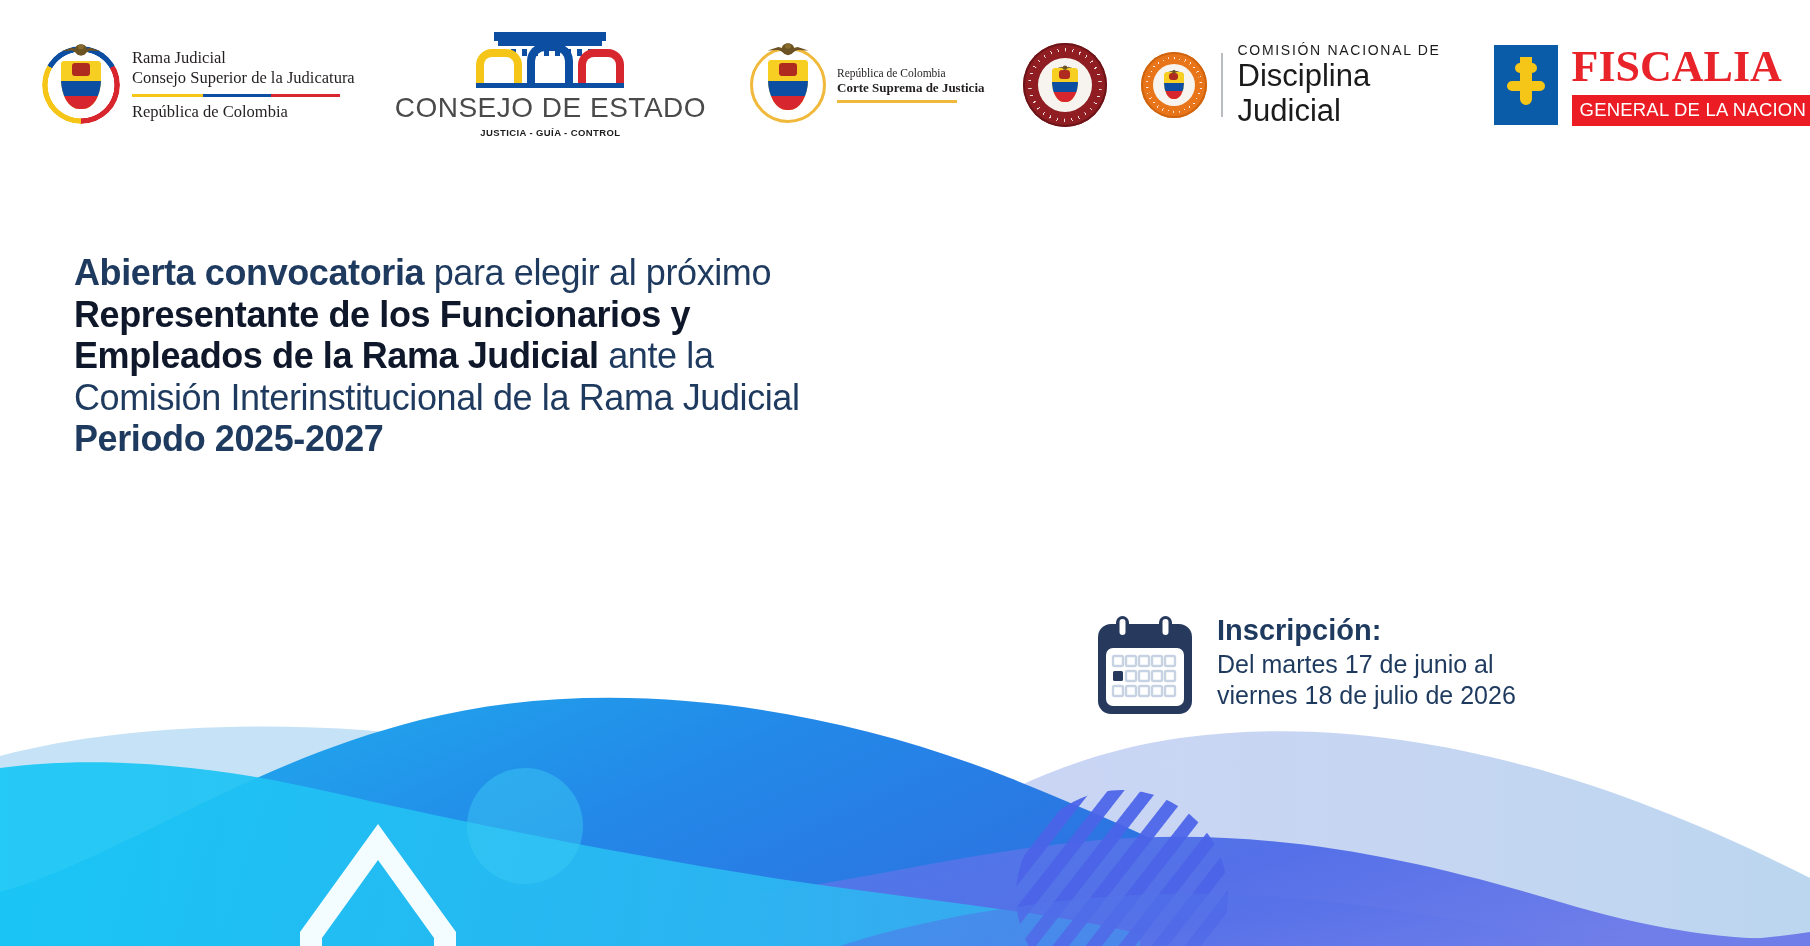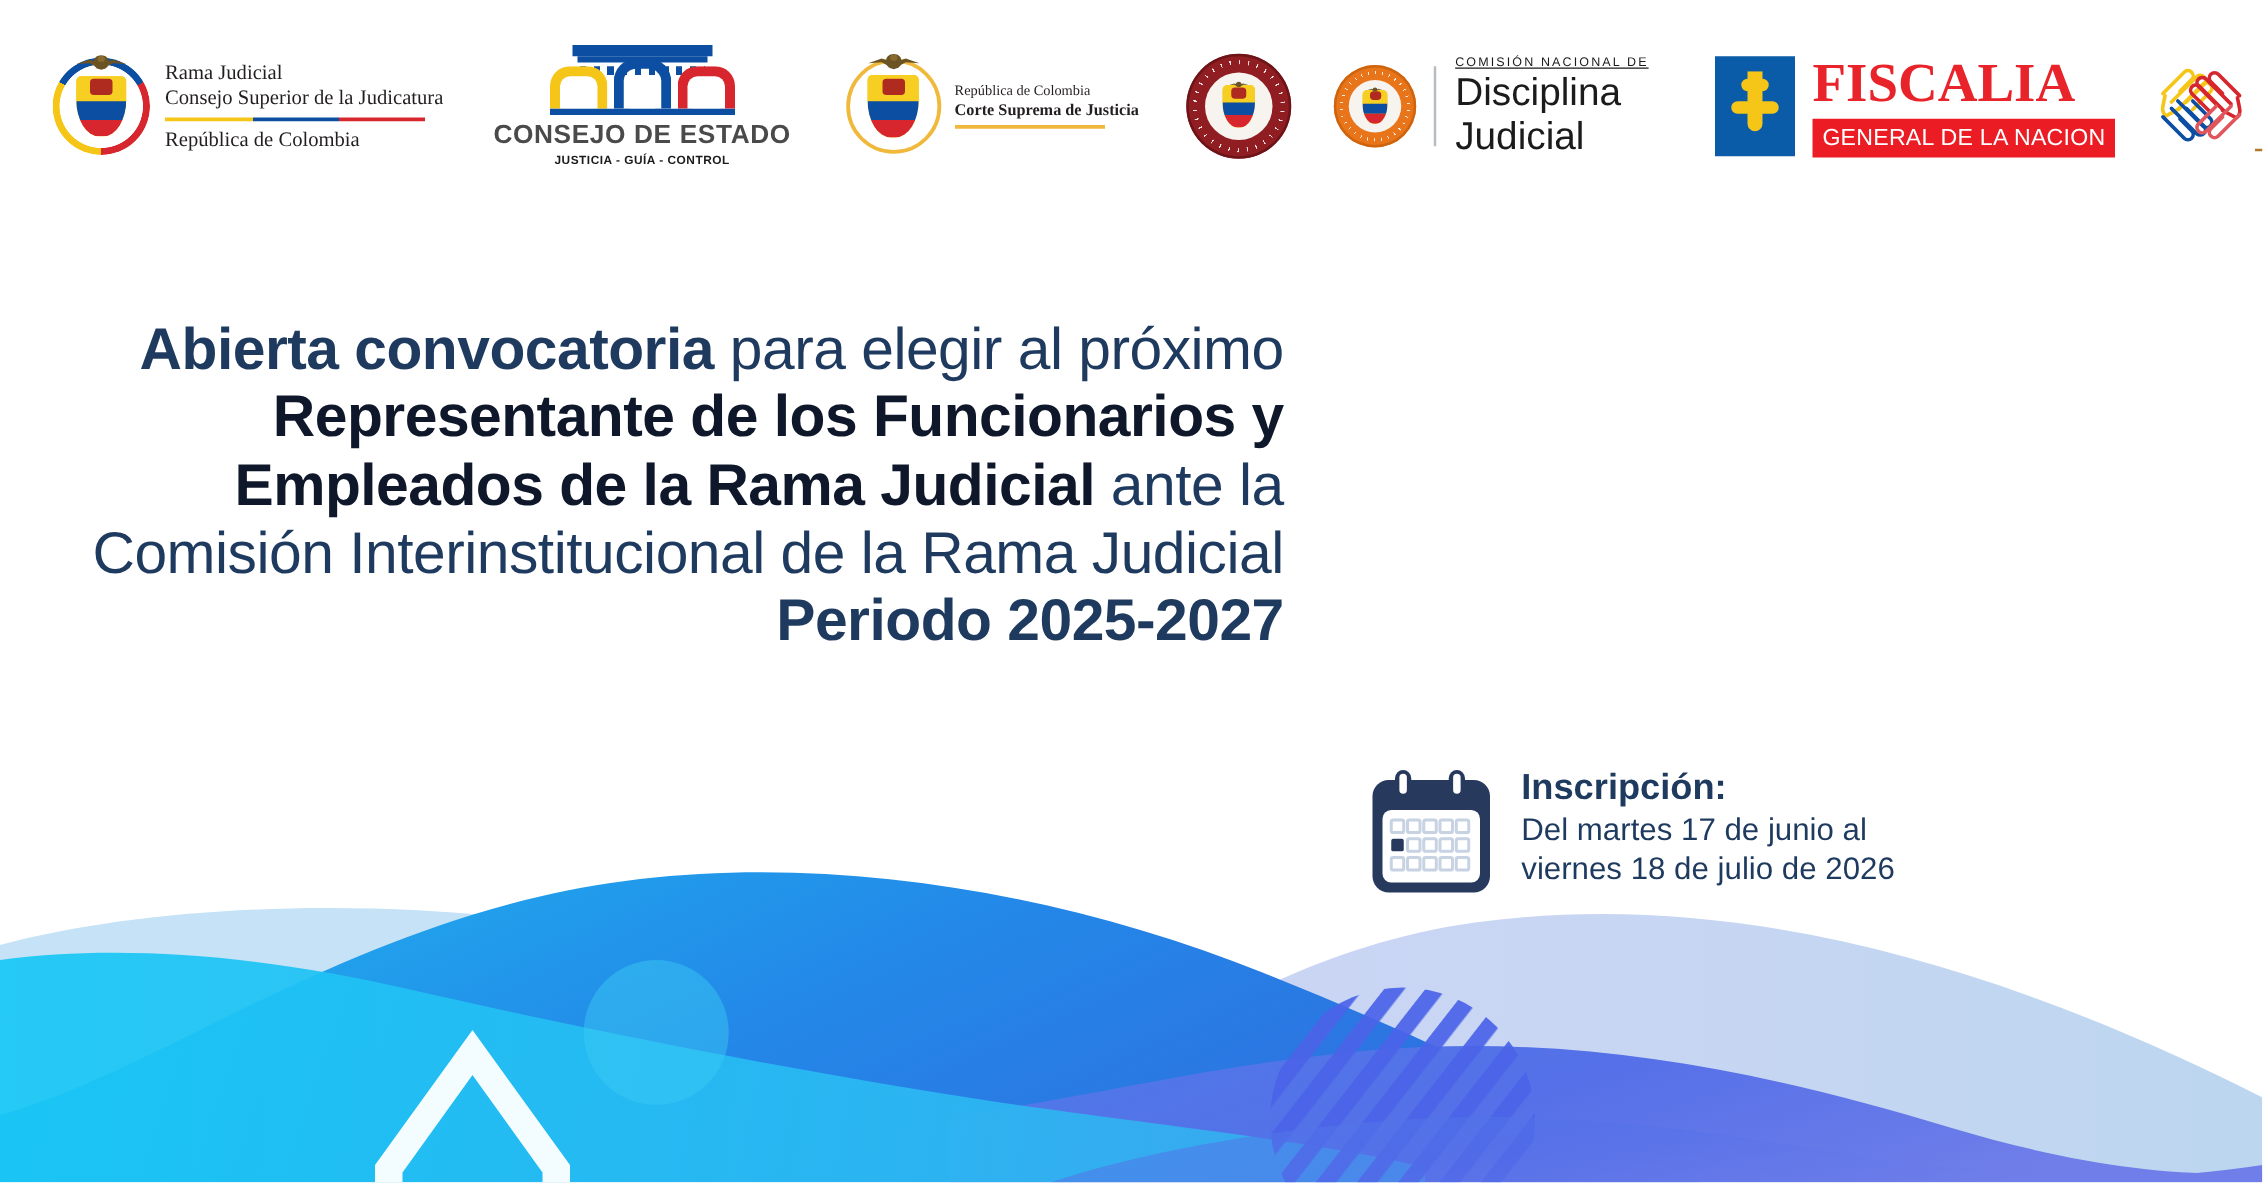--- a/index.html
+++ b/index.html
@@ -106,21 +106,21 @@
   .cde-dots { position:absolute; top:17px; left:24px; width:100px; height:7px;
      background: repeating-linear-gradient(to right, #0b4ea2 0 5px, transparent 5px 11px); }
   .cde-arch {
     position:absolute; bottom:5px; height:34px; box-sizing:border-box;
     border-style: solid; border-bottom: none;
   }
   .cde-a1 { left:0;  width:46px; border-width:8px; border-color:#f5c518; border-radius:16px 16px 0 0;}
   .cde-a2 { left:51px; width:46px; border-width:8px; border-color:#0b4ea2; border-radius:18px 18px 0 0; height:40px;}
   .cde-a3 { left:102px; width:46px; border-width:8px; border-color:#d7262d; border-radius:16px 16px 0 0;}
   .cde-base { position:absolute; bottom:0; left:0; width:148px; height:5px; background:#0b4ea2;}
-  .cde-title { font-size: 21px; letter-spacing: .5px; color:#4a4a4a; font-weight:700; margin-top:4px;
+  .cde-title { font-size: 28px; letter-spacing: .5px; color:#4a4a4a; font-weight:400; margin-top:4px;
      font-family:"Liberation Sans", sans-serif; }
   .cde-sub { font-size: 9.5px; font-weight: 700; letter-spacing:.4px; color:#1b1b1b; margin-top:3px; }
 
   
   .lg-suprema { margin-left: 44px; }
   .lg-suprema .shield-ring { width: 76px; height: 76px; border: 3px solid #f0b93b; }
   .sup-txt { margin-left: 11px; font-family:"Liberation Serif", serif; color:#231f20; }
   .sup-txt .s1 { font-size: 11.5px; }
   .sup-txt .s2 { font-size: 13px; font-weight: 700; margin-top:1px; }
   .sup-rule { width: 120px; height: 2.5px; background:#f0b93b; margin-top:4px; }
@@ -147,21 +147,21 @@
     opacity:.85;
   }
 
   
   .lg-disc { margin-left: 34px; }
   .lg-disc .seal { width: 66px; height: 66px; background:#e8751a;
     box-shadow: inset 0 0 0 2px #cf640e; }
   .lg-disc .seal-inner { width: 42px; height: 42px; }
   .disc-div { width: 2px; height: 64px; background:#b9bcc0; margin: 0 15px 0 14px; }
   .disc-txt { color:#1b1b1b; }
-  .disc-kicker { font-size: 10px; letter-spacing: 1.7px; font-weight: 400; color:#1b1b1b;text-decoration:underline; }
+  .disc-kicker { font-size: 14px; letter-spacing: 1.7px; font-weight: 400; color:#1b1b1b; }
   .disc-big { font-size: 31px; line-height: 1.06; font-weight: 400; color:#1b1b1b; margin-top:2px;}
 
   
   .lg-fisc { margin-left: 30px; padding-left: 23px; }
   .fisc-sq { width: 64px; height: 80px; background:#0b5ca8; position:relative; flex:0 0 auto;}
   .fisc-puzzle { position:absolute; top:12px; left:12px; width:40px; height:56px; }
   .fisc-right { margin-left: 14px; }
   .fisc-word { font-size: 44px; font-weight: 700; color:#e8232a; letter-spacing: 0px;
      font-family:"Liberation Serif", serif; line-height:1; }
   .fisc-bar { margin-top: 6px; background:#ec1c24; color:#fff; font-size: 18.5px;
@@ -174,26 +174,25 @@
   .rep-txt { margin-left: 12px; font-family:"Liberation Serif", serif; color:#1c3557;
      font-weight: 700; font-size: 16px; line-height: 1.28; letter-spacing:.2px;}
   .rep-rule { width: 196px; height: 2.5px; background:#b07a28; margin-top: 9px; }
 
   
   .headline {
     position: absolute;
     left: 74px;
     top: 252px;
     font-weight: 700;
-    font-size: 47px;
+    font-size: 36px;
     line-height: 1.155;
     letter-spacing: -0.4px;
     color: #1f3a5f;
     white-space: nowrap;
-    text-align: right;
   }
   .headline .ln { display: block; }
   .t-light { font-weight: 400; }
   .t-cyan  { color: #0f172a; font-weight: 700; }
   .t-navy  { color: #1f3a5f; }
 
   
   .inscription {
     position: absolute;
     left: 1096px;

